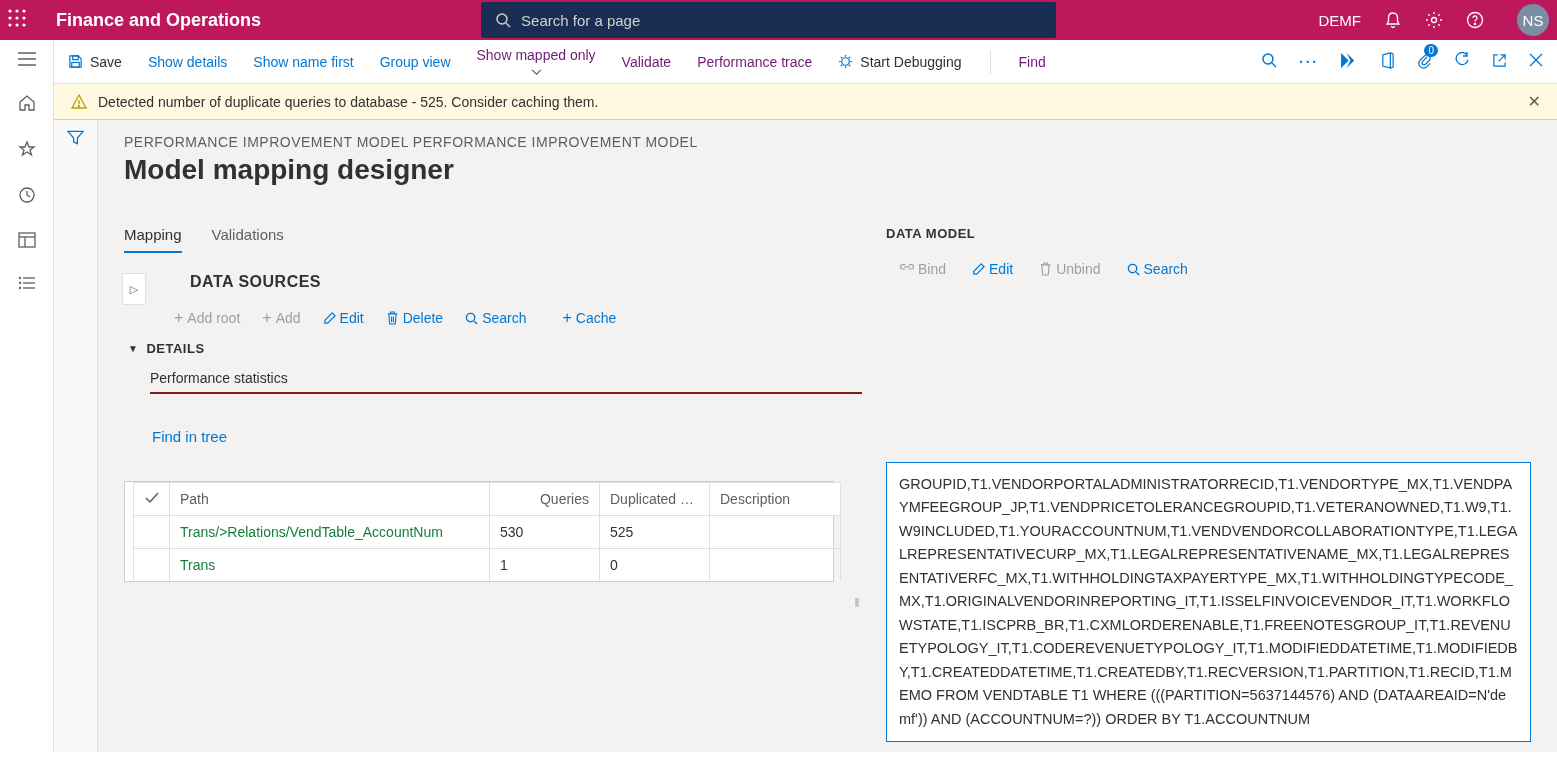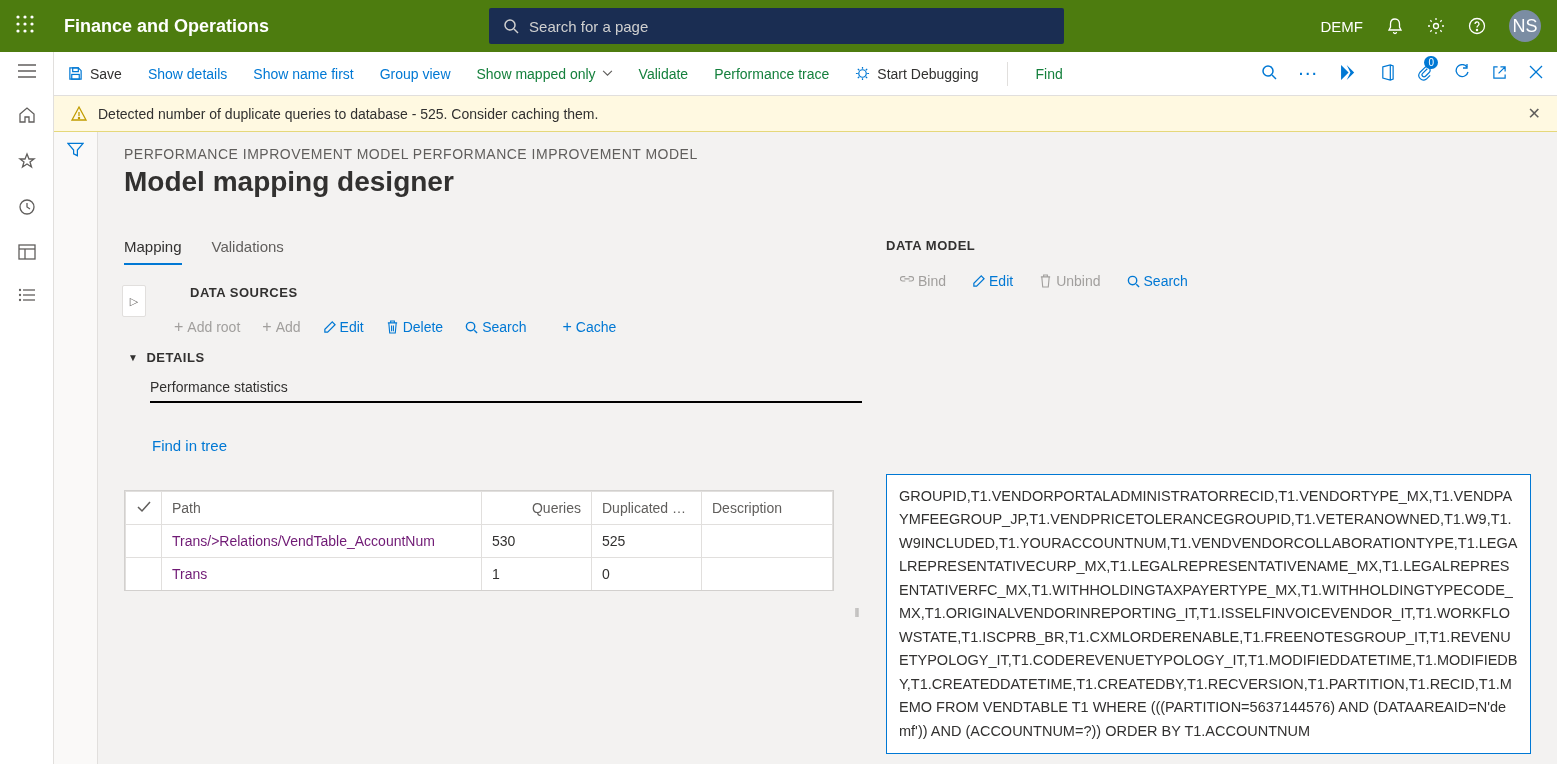--- a/index.html
+++ b/index.html
@@ -1,41 +1,41 @@
 <!DOCTYPE html>
 <html><head>
 <meta charset="utf-8">
 <style>
 * { margin:0; padding:0; box-sizing:border-box; font-family:"Segoe UI",Arial,sans-serif; }
 body { width:1557px; height:768px; overflow:hidden; background:#fff; color:#323130; }
 
 
-.topbar { height:52px; background:#4d7c0f; color:#fff; display:flex; align-items:center; padding:0 16px; }
+.topbar { height:40px; background:#be185d; color:#fff; display:flex; align-items:center; padding:0 8px; }
 .topbar .waffle { font-size:20px; margin-right:30px; }
 .topbar .title { font-size:18px; font-weight:600; }
 .topbar .spacer-left { width:220px; }
 .topbar .search-box { flex:0 0 575px; height:36px; background:#1a2d52; border-radius:2px; display:flex; align-items:center; padding:0 14px; color:#d0d0d0; }
 .topbar .search-box svg { margin-right:10px; }
 .topbar .search-box span { font-size:15px; }
 .topbar .flex-grow { flex:1; }
 .topbar .right { display:flex; align-items:center; gap:23px; }
 .topbar .right .entity { font-size:15px; }
 .topbar .right .icon-btn { color:#fff; display:flex; }
-.topbar .avatar { width:32px; height:32px; background:#7b8da3; border-radius:50%; display:flex; align-items:center; justify-content:center; font-size:18px; color:#fff; }
+.topbar .avatar { width:32px; height:32px; background:#7b8da3; border-radius:50%; display:flex; align-items:center; justify-content:center; font-size:15px; color:#fff; margin-left:10px; }
 
 
 .layout { display:flex; height:calc(768px - 56px); }
 .leftrail { width:54px; background:#fff; border-right:1px solid #e1dfdd; display:flex; flex-direction:column; align-items:center; padding-top:12px; gap:28px; color:#605e5c; }
 .leftrail .rail-btn svg { display:block; }
 
 .main-col { flex:1; display:flex; flex-direction:column; min-width:0; }
 
 .actionbar { height:44px; background:#fff; border-bottom:1px solid #e1dfdd; display:flex; align-items:center; padding:0 14px; gap:26px; font-size:14px; }
 .actionbar .ab-link { color:#0078d4; cursor:pointer; display:flex; align-items:center; gap:7px; }
-.actionbar .ab-plain { color:#15803d; cursor:pointer; display:flex; align-items:center; gap:6px; }
+.actionbar .ab-plain { color:#701a75; cursor:pointer; display:flex; align-items:center; gap:6px;flex-direction:column; }
 .actionbar .sep { width:1px; height:24px; background:#e1dfdd; margin:0 2px; }
 .actionbar .ab-right { margin-left:auto; display:flex; align-items:center; gap:22px; color:#0078d4; }
 .actionbar .ab-right .badge { position:relative; }
 .actionbar .ab-right .badge .dot { position:absolute; top:-8px; right:-6px; background:#0078d4; color:#fff; font-size:10px; border-radius:8px; padding:1px 4px; }
 
 
 .warnbar { height:36px; background:#fff9e1; border-bottom:1px solid #e5d87a; display:flex; align-items:center; padding:16px 16px; font-size:14px; color:#323130; }
 .warnbar svg { margin-right:10px; flex-shrink:0; }
 .warnbar .close { margin-left:auto; cursor:pointer; color:#605e5c; font-size:16px; }
 
@@ -49,39 +49,39 @@
 .tabs { display:flex; gap:30px; font-size:15px; border-bottom:none; }
 .tabs .tab { padding-bottom:8px; color:#605e5c; cursor:pointer; }
 .tabs .tab.active { color:#323130; border-bottom:2px solid #0078d4; }
 
 .designer { display:flex; gap:24px; margin-top:18px; flex:1; min-height:0; position:relative; }
 .col-left { flex:0 0 720px; display:flex; flex-direction:column; min-height:0; }
 .col-right { flex:1; display:flex; flex-direction:column; min-width:0; }
 
 .expand-stub { width:24px; height:32px; background:#fff; border:1px solid #e1dfdd; border-radius:2px; display:flex; align-items:center; justify-content:center; color:#605e5c; font-size:11px; position:absolute; left:-2px; top:0px; }
 .ds-block { margin-left:38px; }
-.section-h { font-size:13px; font-weight:700; letter-spacing:.5px; color:#323130;padding-left:28px; }
+.section-h { font-size:16px; font-weight:700; letter-spacing:.5px; color:#323130;padding-left:28px; }
 .ds-toolbar { display:flex; gap:22px; align-items:center; margin-top:18px; font-size:14px; margin-left:12px; }
 .ds-toolbar .disabled { color:#a19f9d; display:flex; align-items:center; gap:4px; }
 .ds-toolbar .link { color:#0078d4; cursor:pointer; display:flex; align-items:center; gap:4px; }
 
 .details-h { margin-top:14px; font-size:13px; font-weight:700; letter-spacing:.5px; display:flex; align-items:center; gap:8px; margin-left:4px;}
-.stats-tab { margin-top:14px; margin-left:26px; font-size:14px; border-bottom:2px solid #000000; display:inline-block; padding-bottom:6px; }
+.stats-tab { margin-top:14px; margin-left:26px; font-size:14px; border-bottom:2px solid #7f1d1d; display:inline-block; padding-bottom:6px; }
 
 .find-link { margin-top:34px; margin-left:28px; color:#0078d4; font-size:15px; cursor:pointer; }
 
 .table-wrap { margin-top:18px; margin-left:26px; border:1px solid #d2d0ce; background:#fff; }
-table { border-collapse:collapse; width:100%; table-layout:fixed; }
+table { border-collapse:collapse; width:100%; table-layout:fixed;margin-left:8px; }
 th, td { border:1px solid #e1dfdd; padding:8px 10px; font-size:14px; text-align:left; overflow:hidden; text-overflow:ellipsis; white-space:nowrap; }
 th { font-weight:400; color:#605e5c; background:#fff; }
 th.check-col, td.check-col { width:36px; text-align:center; }
 .col-path { width:320px; }
 .col-q, .col-dq { width:110px; text-align:right; }
 td.num { }
-td a { color:#701a75; text-decoration:none; }
+td a { color:#15803d; text-decoration:none; }
 tbody tr:last-child td { border-bottom:none; }
 
 .dm-header { font-size:13px; font-weight:700; letter-spacing:.5px; margin-bottom:20px; }
 .dm-toolbar { display:flex; gap:26px; font-size:14px; margin-left:14px; }
 .dm-toolbar .disabled { color:#a19f9d; display:flex; align-items:center; gap:4px; }
 .dm-toolbar .link { color:#0078d4; cursor:pointer; display:flex; align-items:center; gap:4px; }
 
 .lower-split { display:flex; gap:18px; margin-top:18px; flex:1; min-height:0; }
 .sql-panel { flex:1; border:1px solid #0078d4; background:#fff; padding:10px 12px; font-size:14.5px; line-height:1.62; color:#323130; overflow-y:auto; word-break:break-all; }
 .sql-panel::-webkit-scrollbar { width:16px; }

